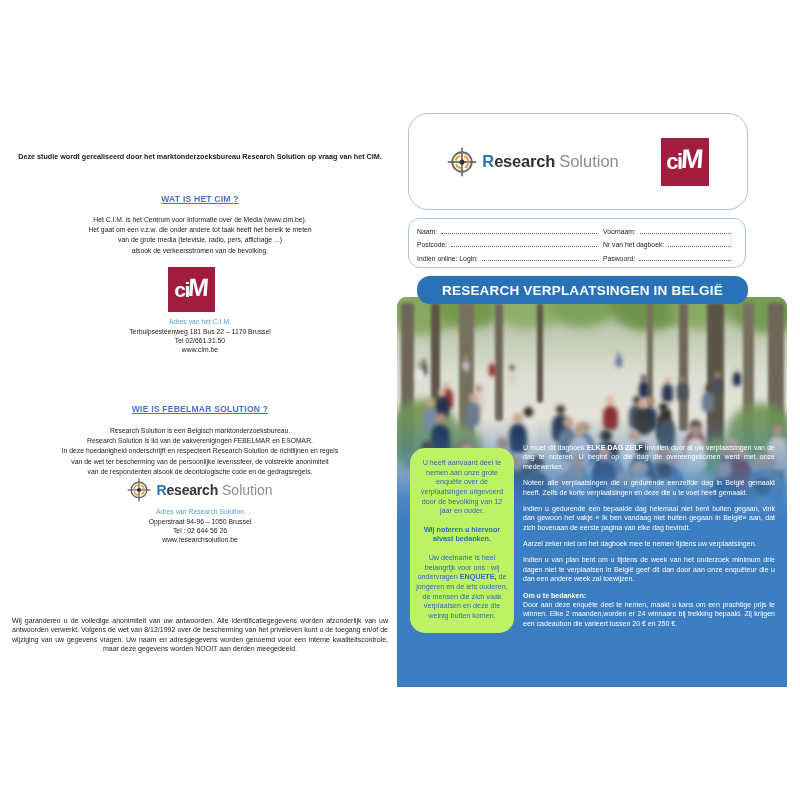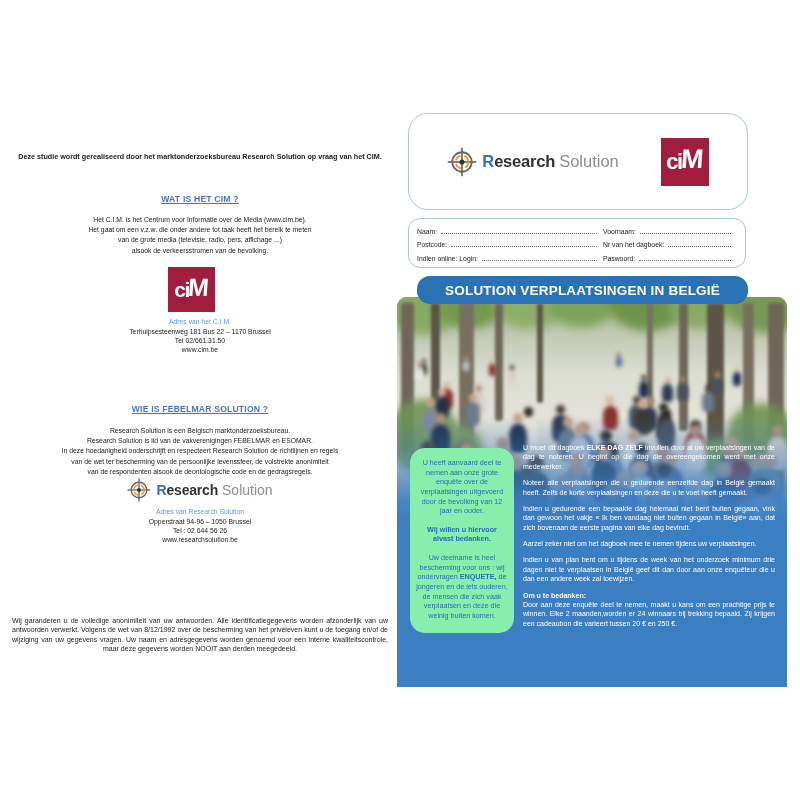--- a/index.html
+++ b/index.html
@@ -49,21 +49,21 @@
   .dots{flex:1;height:8px;border-bottom:1.3px dotted #666;margin:0 6px 1px 4px;}
   
   .banner{left:417px;top:276px;width:331px;height:28px;background:#2a72b8;border-radius:13px;z-index:5;
           display:flex;align-items:center;justify-content:center;color:#fff;font-weight:bold;
           font-size:13.5px;letter-spacing:.2px;}
   .panel{left:397px;top:297px;width:390px;height:390px;background:#3c7ec2;border-radius:10px 10px 0 0;}
   .photo{position:absolute;left:0;top:0;width:390px;height:230px;border-radius:10px 10px 0 0;overflow:hidden;
          background:linear-gradient(180deg,#93a77e 0%,#bdc7ae 14%,#dcded2 34%,#e4e2d9 52%,#d9d5cc 72%,#cfccc4 100%);}
   .photo-fade{position:absolute;left:0;top:0;width:100%;height:100%;z-index:40;
          background:linear-gradient(180deg,rgba(60,126,194,0) 52%,rgba(60,126,194,.45) 72%,rgba(60,126,194,.9) 88%,#3c7ec2 98%);}
-  .white-box{position:absolute;left:13px;top:151px;width:104px;background:#86efac;border-radius:15px;z-index:50;
+  .white-box{position:absolute;left:13px;top:151px;width:104px;background:#bef264;border-radius:15px;z-index:50;
              padding:10px 6px 12px;box-sizing:border-box;text-align:center;color:#2a6cb5;font-size:7.2px;line-height:1.34;}
   .white-box p{margin:0 0 9px;}
   .white-box p:last-child{margin-bottom:0;}
   .instructions{position:absolute;left:126px;top:146px;width:252px;z-index:50;color:#fff;font-size:7px;
                 line-height:1.34;text-align:justify;}
   .instructions p{margin:0 0 7px;white-space:pre-line;}
   .bold{font-weight:bold;}
   
   .rs-icon{flex:0 0 auto;}
 </style>
@@ -164,21 +164,21 @@
         <span class="flabel">Indien online: Login:</span>
           <span class="dots"></span>
       </div>
       <div class="form-cell cell-r">
         <span class="flabel">Paswoord:</span>
           <span class="dots"></span>
       </div>
     </div>
   </div>
 
-  <div class="abs banner">SOLUTION VERPLAATSINGEN IN BELGIË</div>
+  <div class="abs banner">RESEARCH VERPLAATSINGEN IN BELGIË</div>
 
   <div class="abs panel">
     <div class="photo" id="photo">
 
     <div style="position: absolute; left: -14px; top: -22px; width: 80px; height: 60px; background: rgb(134, 168, 94); border-radius: 50%; filter: blur(5px); opacity: 0.95;"></div>
         <div style="position: absolute; left: 42px; top: -14px; width: 62px; height: 46px; background: rgb(116, 151, 77); border-radius: 50%; filter: blur(5px); opacity: 0.95;"></div>
         <div style="position: absolute; left: 96px; top: -20px; width: 72px; height: 52px; background: rgb(143, 174, 105); border-radius: 50%; filter: blur(5px); opacity: 0.95;"></div>
         <div style="position: absolute; left: 152px; top: -12px; width: 66px; height: 42px; background: rgb(125, 162, 87); border-radius: 50%; filter: blur(5px); opacity: 0.95;"></div>
         <div style="position: absolute; left: 212px; top: -20px; width: 78px; height: 54px; background: rgb(109, 146, 71); border-radius: 50%; filter: blur(5px); opacity: 0.95;"></div>
         <div style="position: absolute; left: 272px; top: -14px; width: 62px; height: 46px; background: rgb(136, 169, 99); border-radius: 50%; filter: blur(5px); opacity: 0.95;"></div>
@@ -452,22 +452,22 @@
         </div>
         <div style="position: absolute; left: 199.488px; top: 184.392px; width: 33.3205px; height: 80.6142px; filter: blur(2px);">
           <div style="position: absolute; left: 7.52399px; top: 0px; width: 18.2726px; height: 18.2726px; border-radius: 50%; background: rgb(181, 144, 122);"></div>
           <div style="position: absolute; left: 0px; top: 19.2726px; width: 100%; height: 53.7428px; border-radius: 40% 40% 30% 30%; background: rgb(71, 81, 95);"></div>
         </div>
         <div class="photo-fade"></div>
       </div>
 
     <div class="white-box">
       <p><span>U heeft aanvaard deel te nemen aan onze grote enquête over de verplaatsingen uitgevoerd door de bevolking van 12 jaar en ouder.</span></p>
-      <p class="bold"><span class="bold">Wij willen u hiervoor alvast bedanken.</span></p>
-      <p><span>Uw deelname is heel bescherming voor ons : wij ondervragen </span><span class="bold">ENQUETE,</span><span> de jongeren en de iets ouderen, de mensen die zich vaak verplaatsen en deze die weinig buiten komen.</span></p>
+      <p class="bold"><span class="bold">Wij noteren u hiervoor alvast bedanken.</span></p>
+      <p><span>Uw deelname is heel belangrijk voor ons : wij ondervragen </span><span class="bold">ENQUETE,</span><span> de jongeren en de iets ouderen, de mensen die zich vaak verplaatsen en deze die weinig buiten komen.</span></p>
     </div>
 
     <div class="instructions">
       <p><span>U moet dit dagboek </span><span class="bold">ELKE DAG ZELF</span><span> invullen door al uw verplaatsingen van de dag te noteren. U begint op die dag die overeengekomen werd met onze medewerker.</span></p>
       <p><span>Noteer alle verplaatsingen die u gedurende eenzelfde dag in België gemaakt heeft. Zelfs de korte verplaatsingen en deze die u te voet heeft gemaakt.</span></p>
       <p><span>Indien u gedurende een bepaalde dag helemaal niet bent buiten gegaan, vink dan gewoon het vakje « Ik ben vandaag niet buiten gegaan in België» aan, dat zich bovenaan de eerste pagina van elke dag bevindt.</span></p>
       <p><span>Aarzel zeker niet om het dagboek mee te nemen tijdens uw verplaatsingen.</span></p>
       <p><span>Indien u van plan bent om u tijdens de week van het onderzoek  minimum drie dagen niet te verplaatsen in België geef dit dan door aan onze enquêteur die u dan een andere week zal toewijzen.</span></p>
       <p><span class="bold">Om u te bedanken:</span><span>
 Door aan deze enquête deel te nemen, maakt u kans om een prachtige prijs te winnen. Elke 2 maanden,worden er 24 winnaars bij trekking bepaald. Zij krijgen een cadeaubon die varieert tussen 20 € en 250 €.</span></p>

